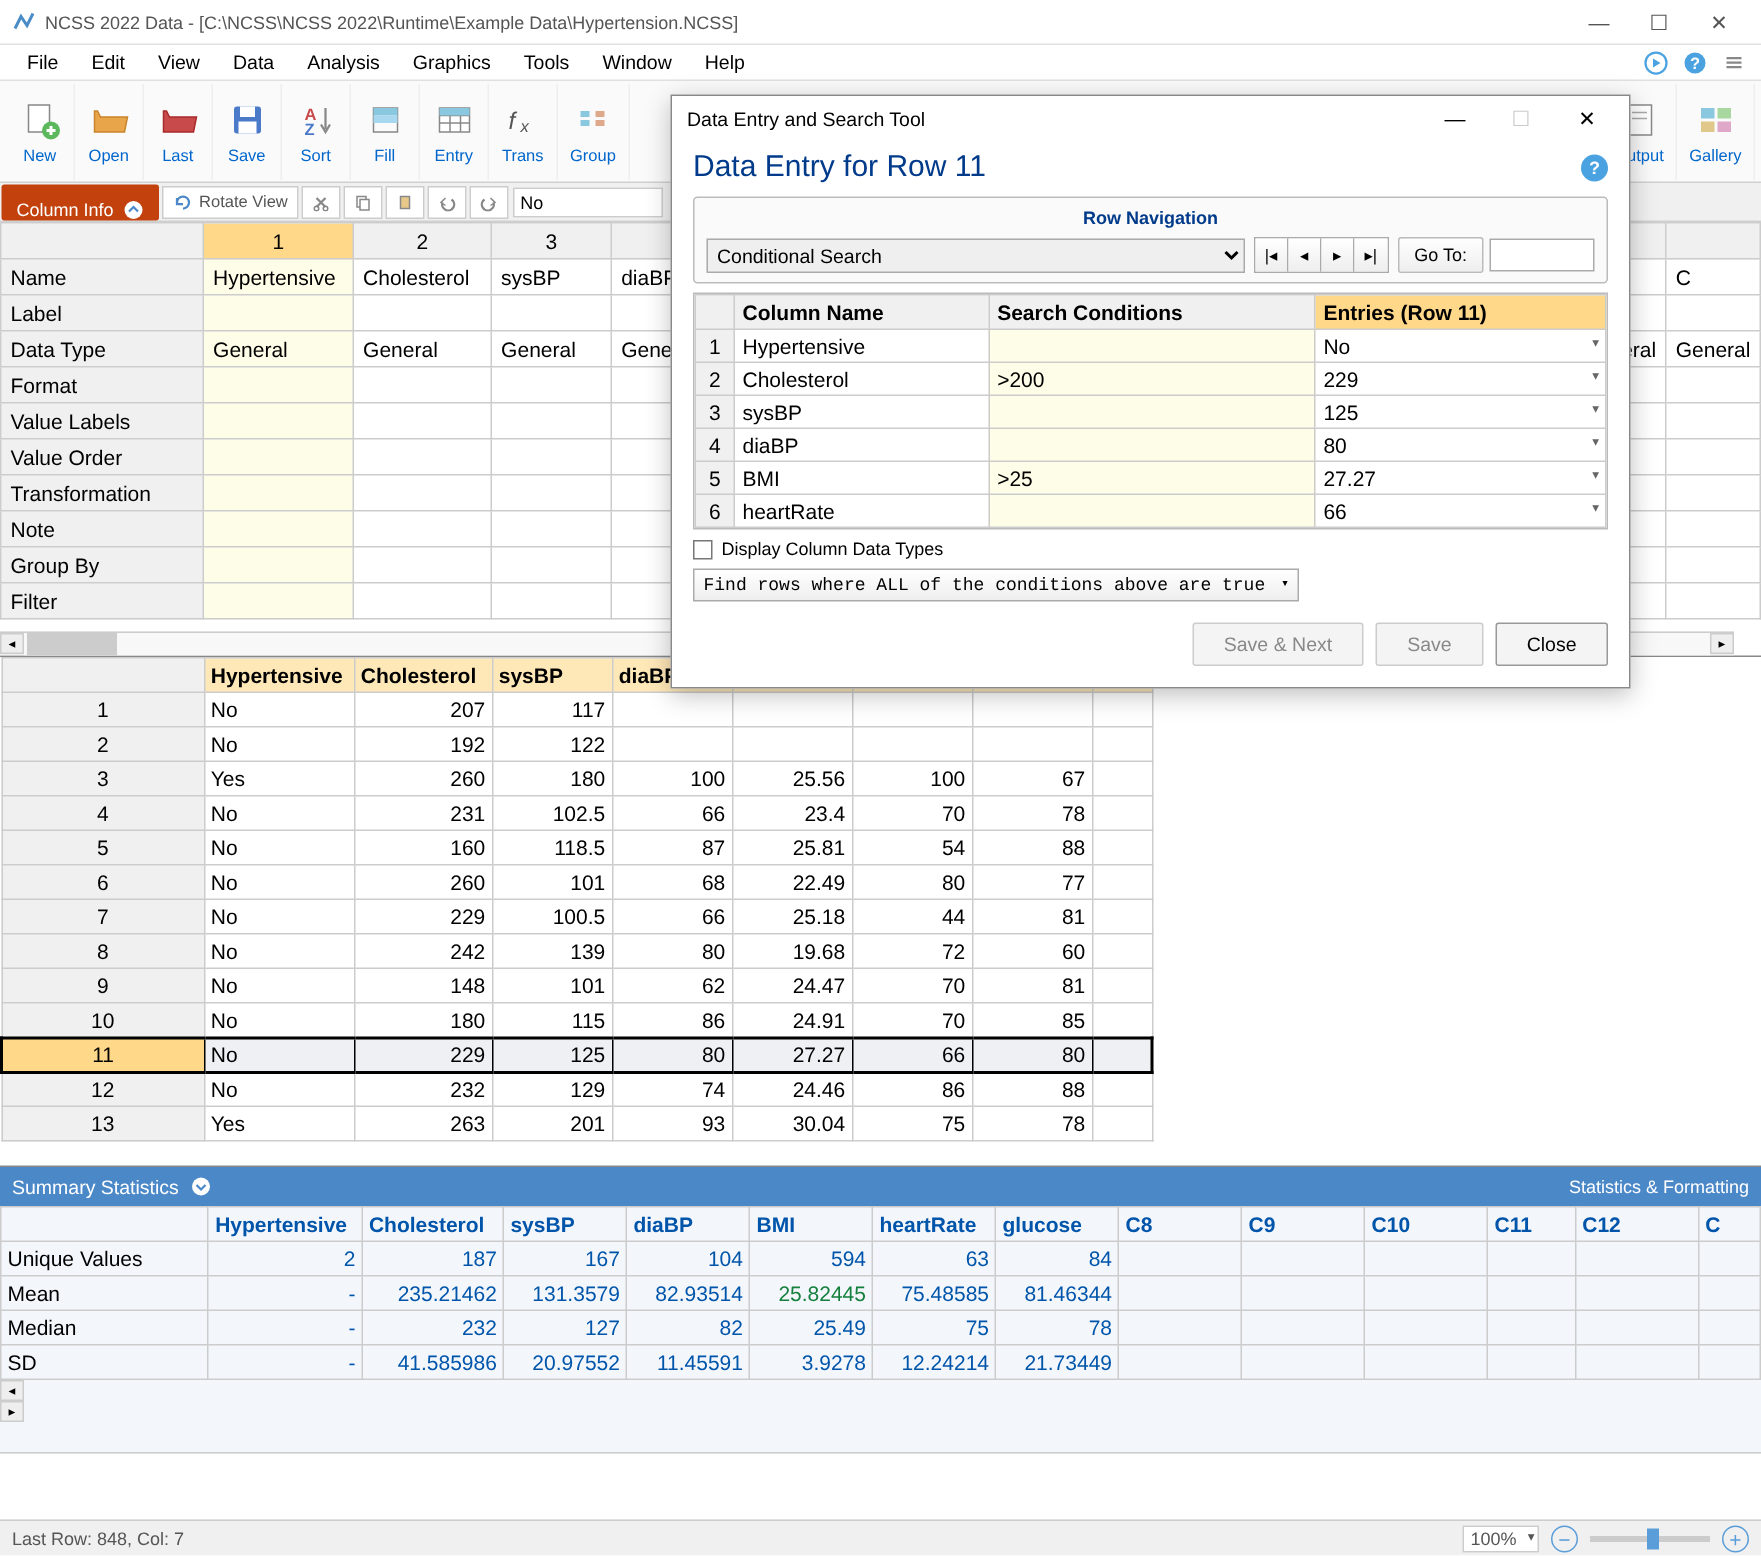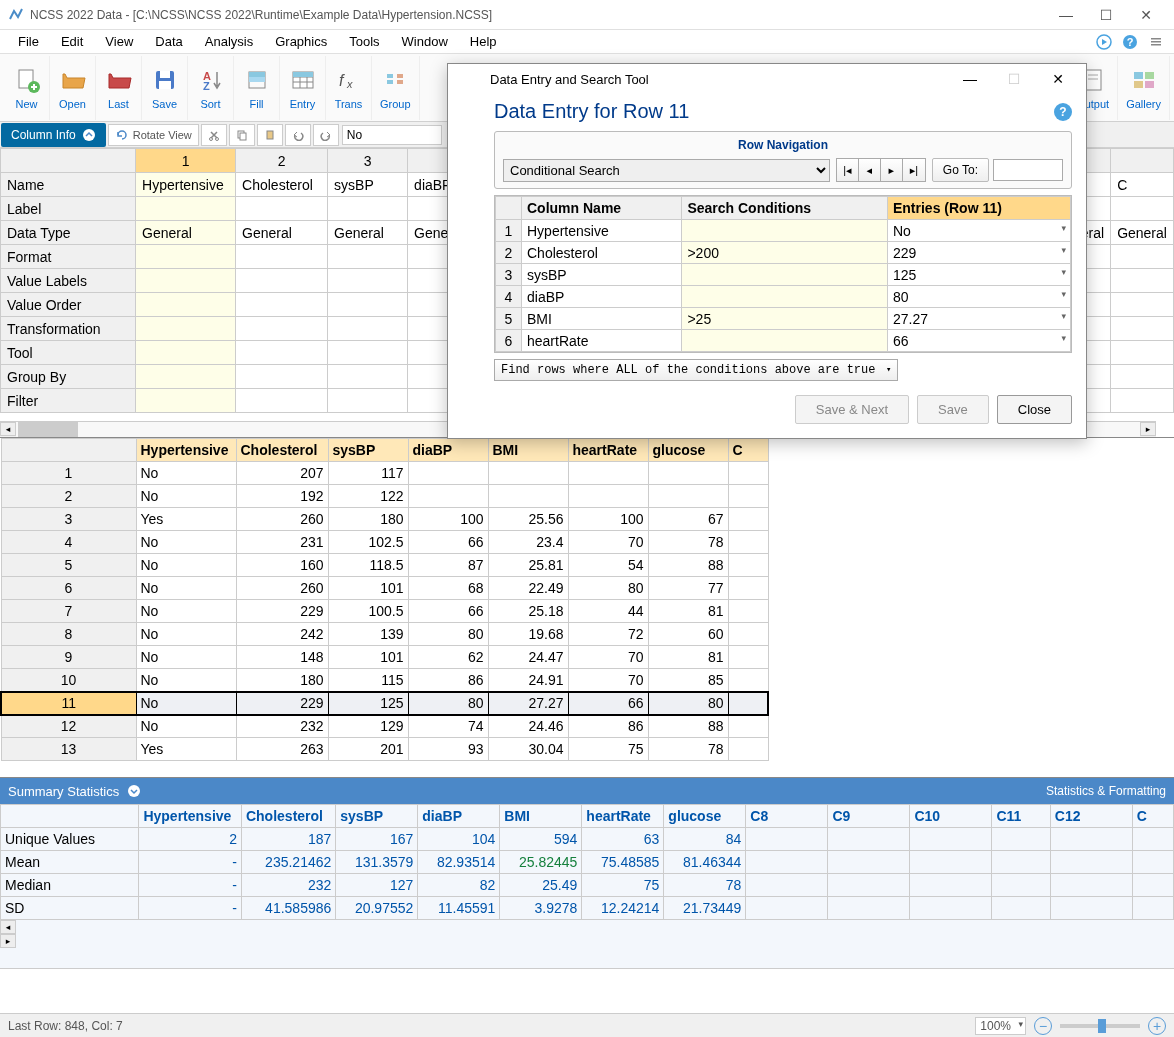--- a/index.html
+++ b/index.html
@@ -18,21 +18,21 @@
 .menubar .ricon { width: 20px; height: 20px; display: flex; align-items: center; justify-content: center; color: #4a8; }
 
 
 .toolbar { height: 68px; display: flex; align-items: center; padding: 0 4px; background: #fafafa; border-bottom: 1px solid #d0d0d0; }
 .tbtn { display: flex; flex-direction: column; align-items: center; justify-content: center; padding: 2px 8px; min-width: 46px; height: 64px; border-right: 1px solid #eee; }
 .tbtn .ti { width: 28px; height: 28px; margin-bottom: 4px; }
 .tbtn .tl { font-size: 11px; color: #0066cc; }
 
 
 .subbar { height: 26px; display: flex; align-items: center; background: #f0f0f0; border-bottom: 1px solid #d0d0d0; }
-.colinfo-btn { background: #0369a1; color: #fff; height: 24px; padding: 0 10px; display: flex; align-items: center; gap: 6px; font-size: 12px; border-radius: 2px; margin: 1px; }
+.colinfo-btn { background: #c2410c; color: #fff; height: 24px; padding: 0 10px; display: flex; align-items: flex-end; gap: 6px; font-size: 12px; border-radius: 2px; margin: 1px; }
 .subbar .sbtn { height: 22px; padding: 0 6px; display: flex; align-items: center; font-size: 11px; color: #555; border: 1px solid #ccc; margin: 0 1px; background: #fff; }
 .subbar input { height: 20px; flex: 1; max-width: 100px; border: 1px solid #ccc; padding: 0 4px; margin: 0 2px; font-size: 12px; }
 
 
 .colinfo-grid { height: 290px; overflow: hidden; position: relative; border-bottom: 1px solid #888; }
 .colinfo-grid table { border-collapse: collapse; width: 100%; font-size: 14px; }
 .colinfo-grid th, .colinfo-grid td { border: 1px solid #ccc; padding: 2px 6px; height: 24px; text-align: left; white-space: nowrap; }
 .colinfo-grid th { background: #f0f0f0; text-align: center; font-weight: normal; }
 .colinfo-grid th.sel { background: #ffd88a; }
 .colinfo-grid .rh { background: #f0f0f0; width: 135px; }
@@ -67,21 +67,21 @@
 
 .statusbar { position: absolute; bottom: 0; left: 0; right: 0; height: 24px; background: #f0f0f0; border-top: 1px solid #ccc; display: flex; align-items: center; padding: 0 8px; font-size: 12px; color: #555; }
 .statusbar .r { margin-left: auto; display: flex; align-items: center; gap: 8px; }
 .statusbar .zoom { border: 1px solid #ccc; padding: 1px 14px 1px 4px; background: #fff; position: relative; }
 .statusbar .zoom::after { content: '▾'; position: absolute; right: 2px; top: 1px; font-size: 9px; }
 .statusbar .zbtn { width: 18px; height: 18px; border: 1.5px solid #5a9dd8; border-radius: 50%; display: flex; align-items: center; justify-content: center; color: #5a9dd8; font-size: 14px; line-height: 1; }
 .statusbar .slider { width: 80px; height: 4px; background: #ccc; position: relative; }
 .statusbar .slider .thumb { width: 8px; height: 14px; background: #5a9dd8; position: absolute; left: 38px; top: -5px; }
 
 
-.modal { position: absolute; top: 63px; left: 447px; width: 640px; background: #fff; border: 1px solid #888; box-shadow: 0 4px 16px rgba(0,0,0,0.25); padding-left: 32px; }
+.modal { position: absolute; top: 63px; left: 447px; width: 640px; background: #fff; border: 1px solid #888; box-shadow: 0 4px 16px rgba(0,0,0,0.25); }
 .modal-title { height: 30px; display: flex; align-items: center; padding: 0 10px; font-size: 13px; }
 .modal-title .r { margin-left: auto; display: flex; gap: 8px; }
 .modal-title .wb { width: 36px; height: 24px; display: flex; align-items: center; justify-content: center; font-size: 14px; }
 .modal-body { padding: 6px 14px 14px; }
 .modal-h { color: #003a8a; font-size: 20px; font-weight: normal; margin-bottom: 8px; display: flex; align-items: center; }
 .modal-h .help { margin-left: auto; width: 18px; height: 18px; background: #4aa3e0; border-radius: 50%; color: #fff; display: flex; align-items: center; justify-content: center; font-size: 12px; font-weight: bold; }
 .modal-row { display: flex; gap: 8px; margin-bottom: 6px; }
 .mbox { border: 1px solid #bbb; border-radius: 3px; padding: 6px 8px; background: #fafafa; }
 .mbox.col { width: 150px; }
 .mbox.nav { flex: 1; }
@@ -393,21 +393,21 @@
     <tr>
           <td class="rh">Transformation</td>
           <td class="yel"></td>
           <td></td>
           <td></td>
           <td></td>
           <td></td>
           <td></td>
         </tr>
     <tr>
-          <td class="rh">Tool</td>
+          <td class="rh">Note</td>
           <td class="yel"></td>
           <td></td>
           <td></td>
           <td></td>
           <td></td>
           <td></td>
         </tr>
     <tr>
           <td class="rh">Group By</td>
           <td class="yel"></td>
@@ -791,20 +791,24 @@
             </tr>
             <tr>
               <td class="rn">6</td>
               <td>heartRate</td>
               <td class="yel"></td>
               <td class="ent">66</td>
             </tr>
           </tbody>
       </table>
     </div>
+    <div class="chk">
+      <span class="box"></span>
+      <span>Display Column Data Types</span>
+    </div>
     <span class="cond-select">Find rows where ALL of the conditions above are true</span>
     <div class="modal-footer">
       <button class="fb">Save &amp; Next</button>
       <button class="fb">Save</button>
       <button class="fb act">Close</button>
     </div>
   </div>
 </div>
 
 </body></html>

